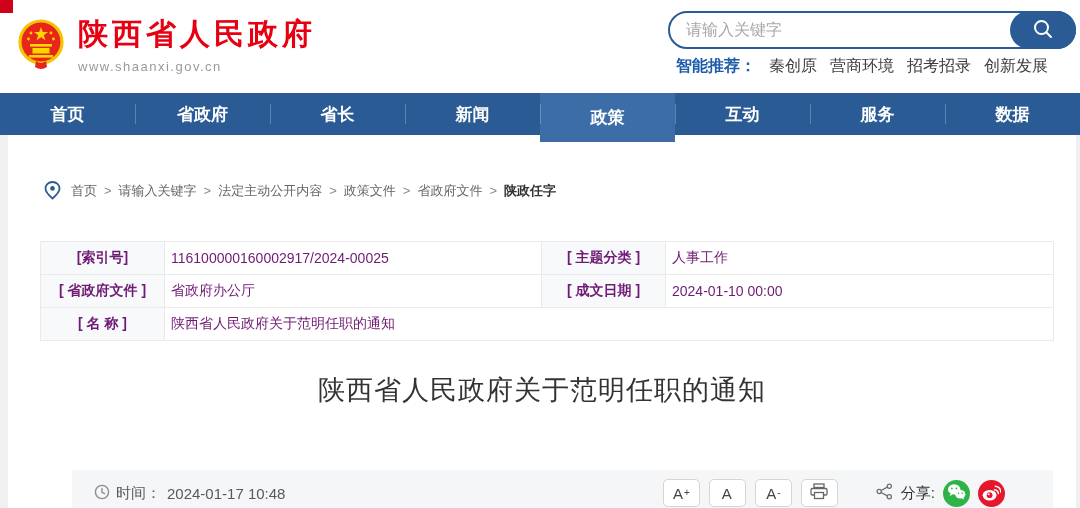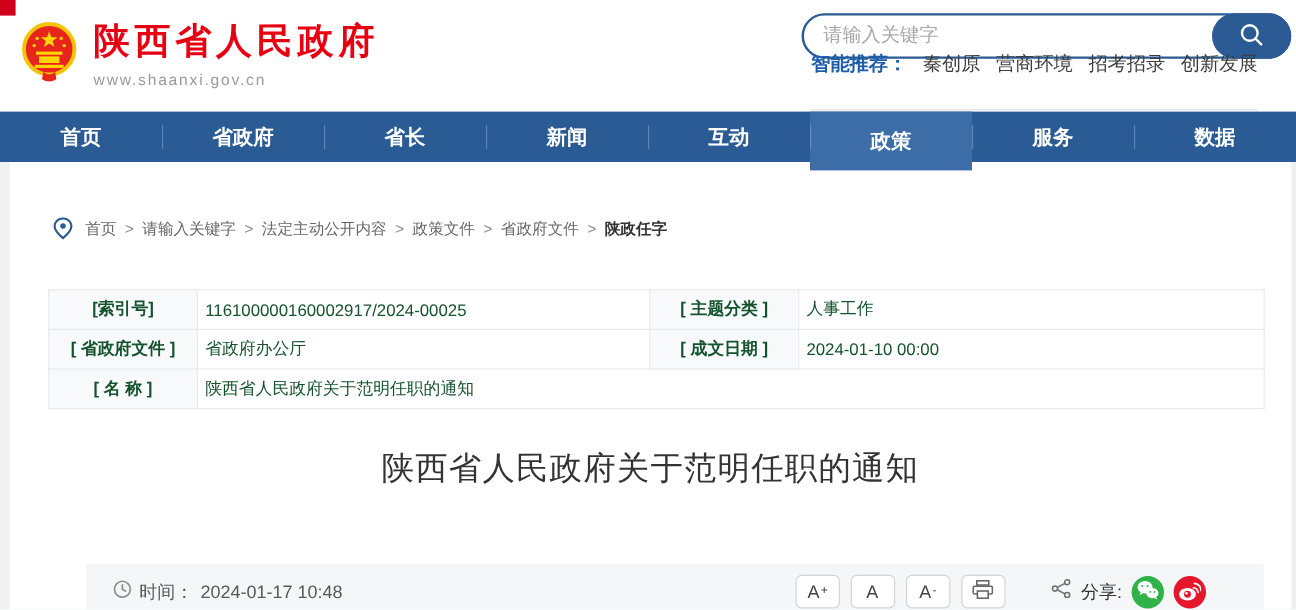--- a/index.html
+++ b/index.html
@@ -18,21 +18,21 @@
   .search-box { position:absolute; left:668px; top:11px; width:408px; height:38px;
     border:2px solid #2a5b94; border-radius:20px; background:#fff; }
   .search-input { position:absolute; left:16px; top:2px; width:300px; height:30px; border:none;
     outline:none; font-size:16px; color:#333; background:transparent;
     font-family:"Liberation Sans","DejaVu Sans",sans-serif; }
   .search-input::placeholder { color:#a8a8a8; }
   .search-btn { position:absolute; right:-2px; top:-2px; width:66px; height:38px; border:none;
     border-radius:19px; background:#2a5b94; cursor:pointer; display:flex; align-items:center;
     justify-content:center; }
 
-  .recommend { position:absolute; left:676px; top:43px; width:372px; display:flex;
+  .recommend { position:absolute; left:676px; top:56px; width:372px; display:flex;
     align-items:center; justify-content:space-between; padding-bottom:27px;
     border-bottom:1px solid #e2e2e2; }
   .recommend-label { color:#1c5ca8; font-weight:bold; font-size:16px; }
   .recommend-link { color:#3d3d3d; font-size:16px; cursor:pointer; }
 
   
   .nav { height:42px; background:#2a5b94; display:flex; align-items:flex-start;
     position:relative; z-index:5; }
   .nav-item { flex:1; height:42px; display:flex; align-items:center; justify-content:center;
     color:#fff; font-size:17px; font-weight:bold; cursor:pointer; position:relative; }
@@ -44,21 +44,21 @@
   .page-body { background:#eef0f2; height:373px; }
   .card { margin-left:8px; width:1068px; height:100%; background:#fff; position:relative; }
 
   .breadcrumb { display:flex; align-items:center; padding:46px 0 0 36px; font-size:13px; color:#666; }
   .pin-icon { margin-right:10px; display:flex; }
   .crumb { cursor:pointer; }
   .crumb.last { font-weight:bold; color:#333; cursor:default; }
   .crumb-sep { margin:0 7px; color:#8a8a8a; }
 
   .info-table { margin:41px 0 0 32px; border-collapse:collapse; width:1013px; table-layout:fixed; }
-  .info-table td { border:1px solid #eaeaea; height:33px; font-size:14px; color:#14532d; }
+  .info-table td { border:1px solid #eaeaea; height:33px; font-size:14px; color:#701a75; }
   td.cell-label { background:#f7f9fb; font-weight:bold; text-align:center; }
   td.cell-value { padding-left:6px; }
 
   .article-title { text-align:center; font-size:27px; color:#333; margin-top:31px;
     font-weight:500; letter-spacing:1px; }
 
   .toolbar { position:absolute; left:64px; top:335px; width:981px; height:46px;
     background:#f4f6f7; display:flex; align-items:center; padding:0 22px; }
   .time { display:flex; align-items:center; gap:6px; color:#595959; font-size:15px; }
   .toolbar-right { margin-left:auto; display:flex; align-items:center; padding-right:26px; }
@@ -122,22 +122,22 @@
       <span class="recommend-link">招考招录</span>
       <span class="recommend-link">创新发展</span>
     </div>
   </div>
 
   <div class="nav">
     <div class="nav-item">首页</div>
     <div class="nav-item">省政府</div>
     <div class="nav-item">省长</div>
     <div class="nav-item">新闻</div>
+    <div class="nav-item active">政策</div>
     <div class="nav-item">互动</div>
-    <div class="nav-item active">政策</div>
     <div class="nav-item">服务</div>
     <div class="nav-item">数据</div>
   </div>
 
   <div class="page-body">
     <div class="card">
 
       <div class="breadcrumb">
         <span class="pin-icon">
           <svg width="17" height="19" viewBox="0 0 17 19">

